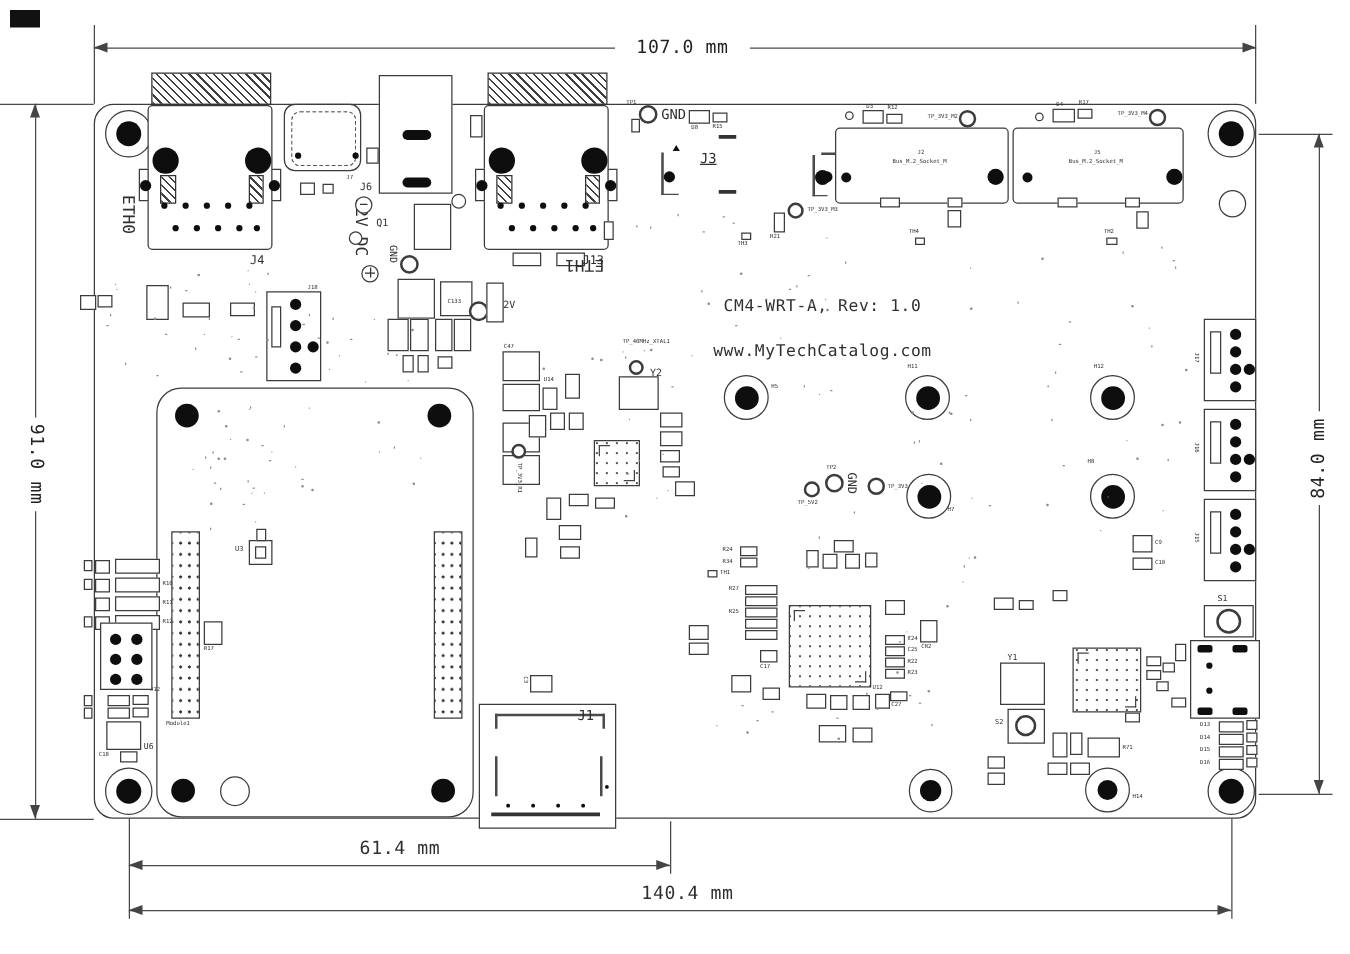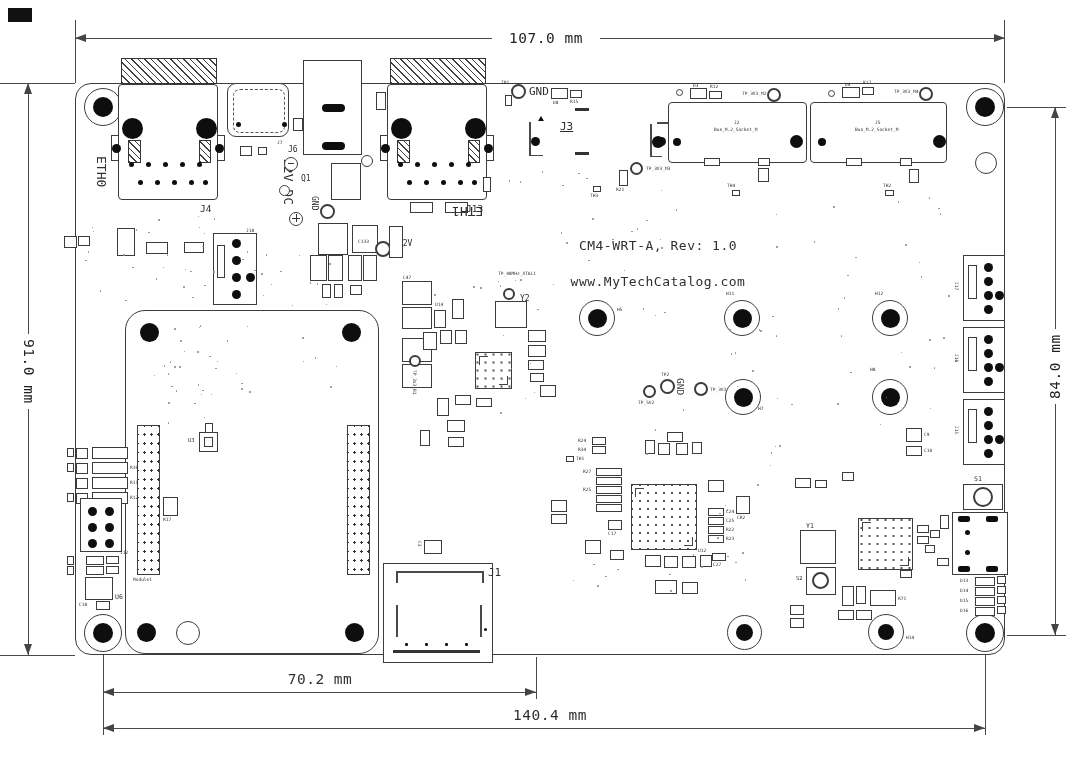--- a/index.html
+++ b/index.html
@@ -64,21 +64,21 @@
   <div class="lbl t14 dimlbl v90" style="left:36px;top:334px;">91.0 mm</div>
 
   <div class="vl" style="left:1055px;top:107px;height:528px;"></div>
   <div class="ar ar-u" style="left:1051px;top:107px;"></div>
   <div class="ar ar-d" style="left:1051px;top:624px;"></div>
   <div class="lbl t14 dimlbl v270" style="left:1048px;top:404px;">84.0 mm</div>
 
   <div class="hl" style="left:103px;top:692px;width:433px;"></div>
   <div class="ar ar-l" style="left:103px;top:688px;"></div>
   <div class="ar ar-r" style="left:525px;top:688px;"></div>
-  <div class="lbl t14" style="left:270px;top:672px;width:100px;text-align:center;">70.2 mm</div>
+  <div class="lbl t14" style="left:270px;top:672px;width:100px;text-align:center;">61.4 mm</div>
 
   <div class="hl" style="left:103px;top:728px;width:882px;"></div>
   <div class="ar ar-l" style="left:103px;top:724px;"></div>
   <div class="ar ar-r" style="left:974px;top:724px;"></div>
   <div class="lbl t14" style="left:495px;top:708px;width:110px;text-align:center;">140.4 mm</div>
 
   <div class="abs" style="left:75px;top:83px;width:928px;height:570px;border:1.5px solid #3c3c3c;border-radius:16px;"></div>
 
   <div class="ring" style="left:84px;top:88px;width:38px;height:38px;"></div>
   <div class="dot" style="left:93px;top:97px;width:20px;height:20px;"></div>
@@ -374,21 +374,21 @@
   <div class="vl" style="left:396px;top:571px;height:12px;width:1.5px;"></div>
   <div class="vl" style="left:482px;top:571px;height:12px;width:1.5px;"></div>
   <div class="vl" style="left:396px;top:605px;height:32px;width:1.5px;"></div>
   <div class="vl" style="left:480px;top:605px;height:32px;width:1.5px;"></div>
   <div class="dot" style="left:484px;top:628px;width:3px;height:3px;"></div>
   <div class="dot" style="left:405px;top:643px;width:2.5px;height:2.5px;"></div>
   <div class="dot" style="left:425px;top:643px;width:2.5px;height:2.5px;"></div>
   <div class="dot" style="left:445px;top:643px;width:2.5px;height:2.5px;"></div>
   <div class="dot" style="left:465px;top:643px;width:2.5px;height:2.5px;"></div>
   <div class="hl" style="left:393px;top:650px;width:87px;height:2.5px;background:#333;"></div>
-  <div class="lbl t11" style="left:488px;top:567px;">J1</div>
+  <div class="lbl t11" style="left:462px;top:567px;">J1</div>
 
   <div class="box" style="left:592px;top:437px;width:14px;height:8px;"></div>
   <div class="box" style="left:592px;top:446px;width:14px;height:8px;"></div>
   <div class="lbl t4" style="left:578px;top:439px;">R24</div>
   <div class="lbl t4" style="left:578px;top:448px;">R34</div>
   <div class="box" style="left:566px;top:456px;width:8px;height:6px;"></div>
   <div class="lbl t4" style="left:576px;top:457px;">TH1</div>
   <div class="box" style="left:645px;top:440px;width:10px;height:14px;"></div>
   <div class="box" style="left:658px;top:443px;width:12px;height:12px;"></div>
   <div class="box" style="left:667px;top:432px;width:16px;height:10px;"></div>

